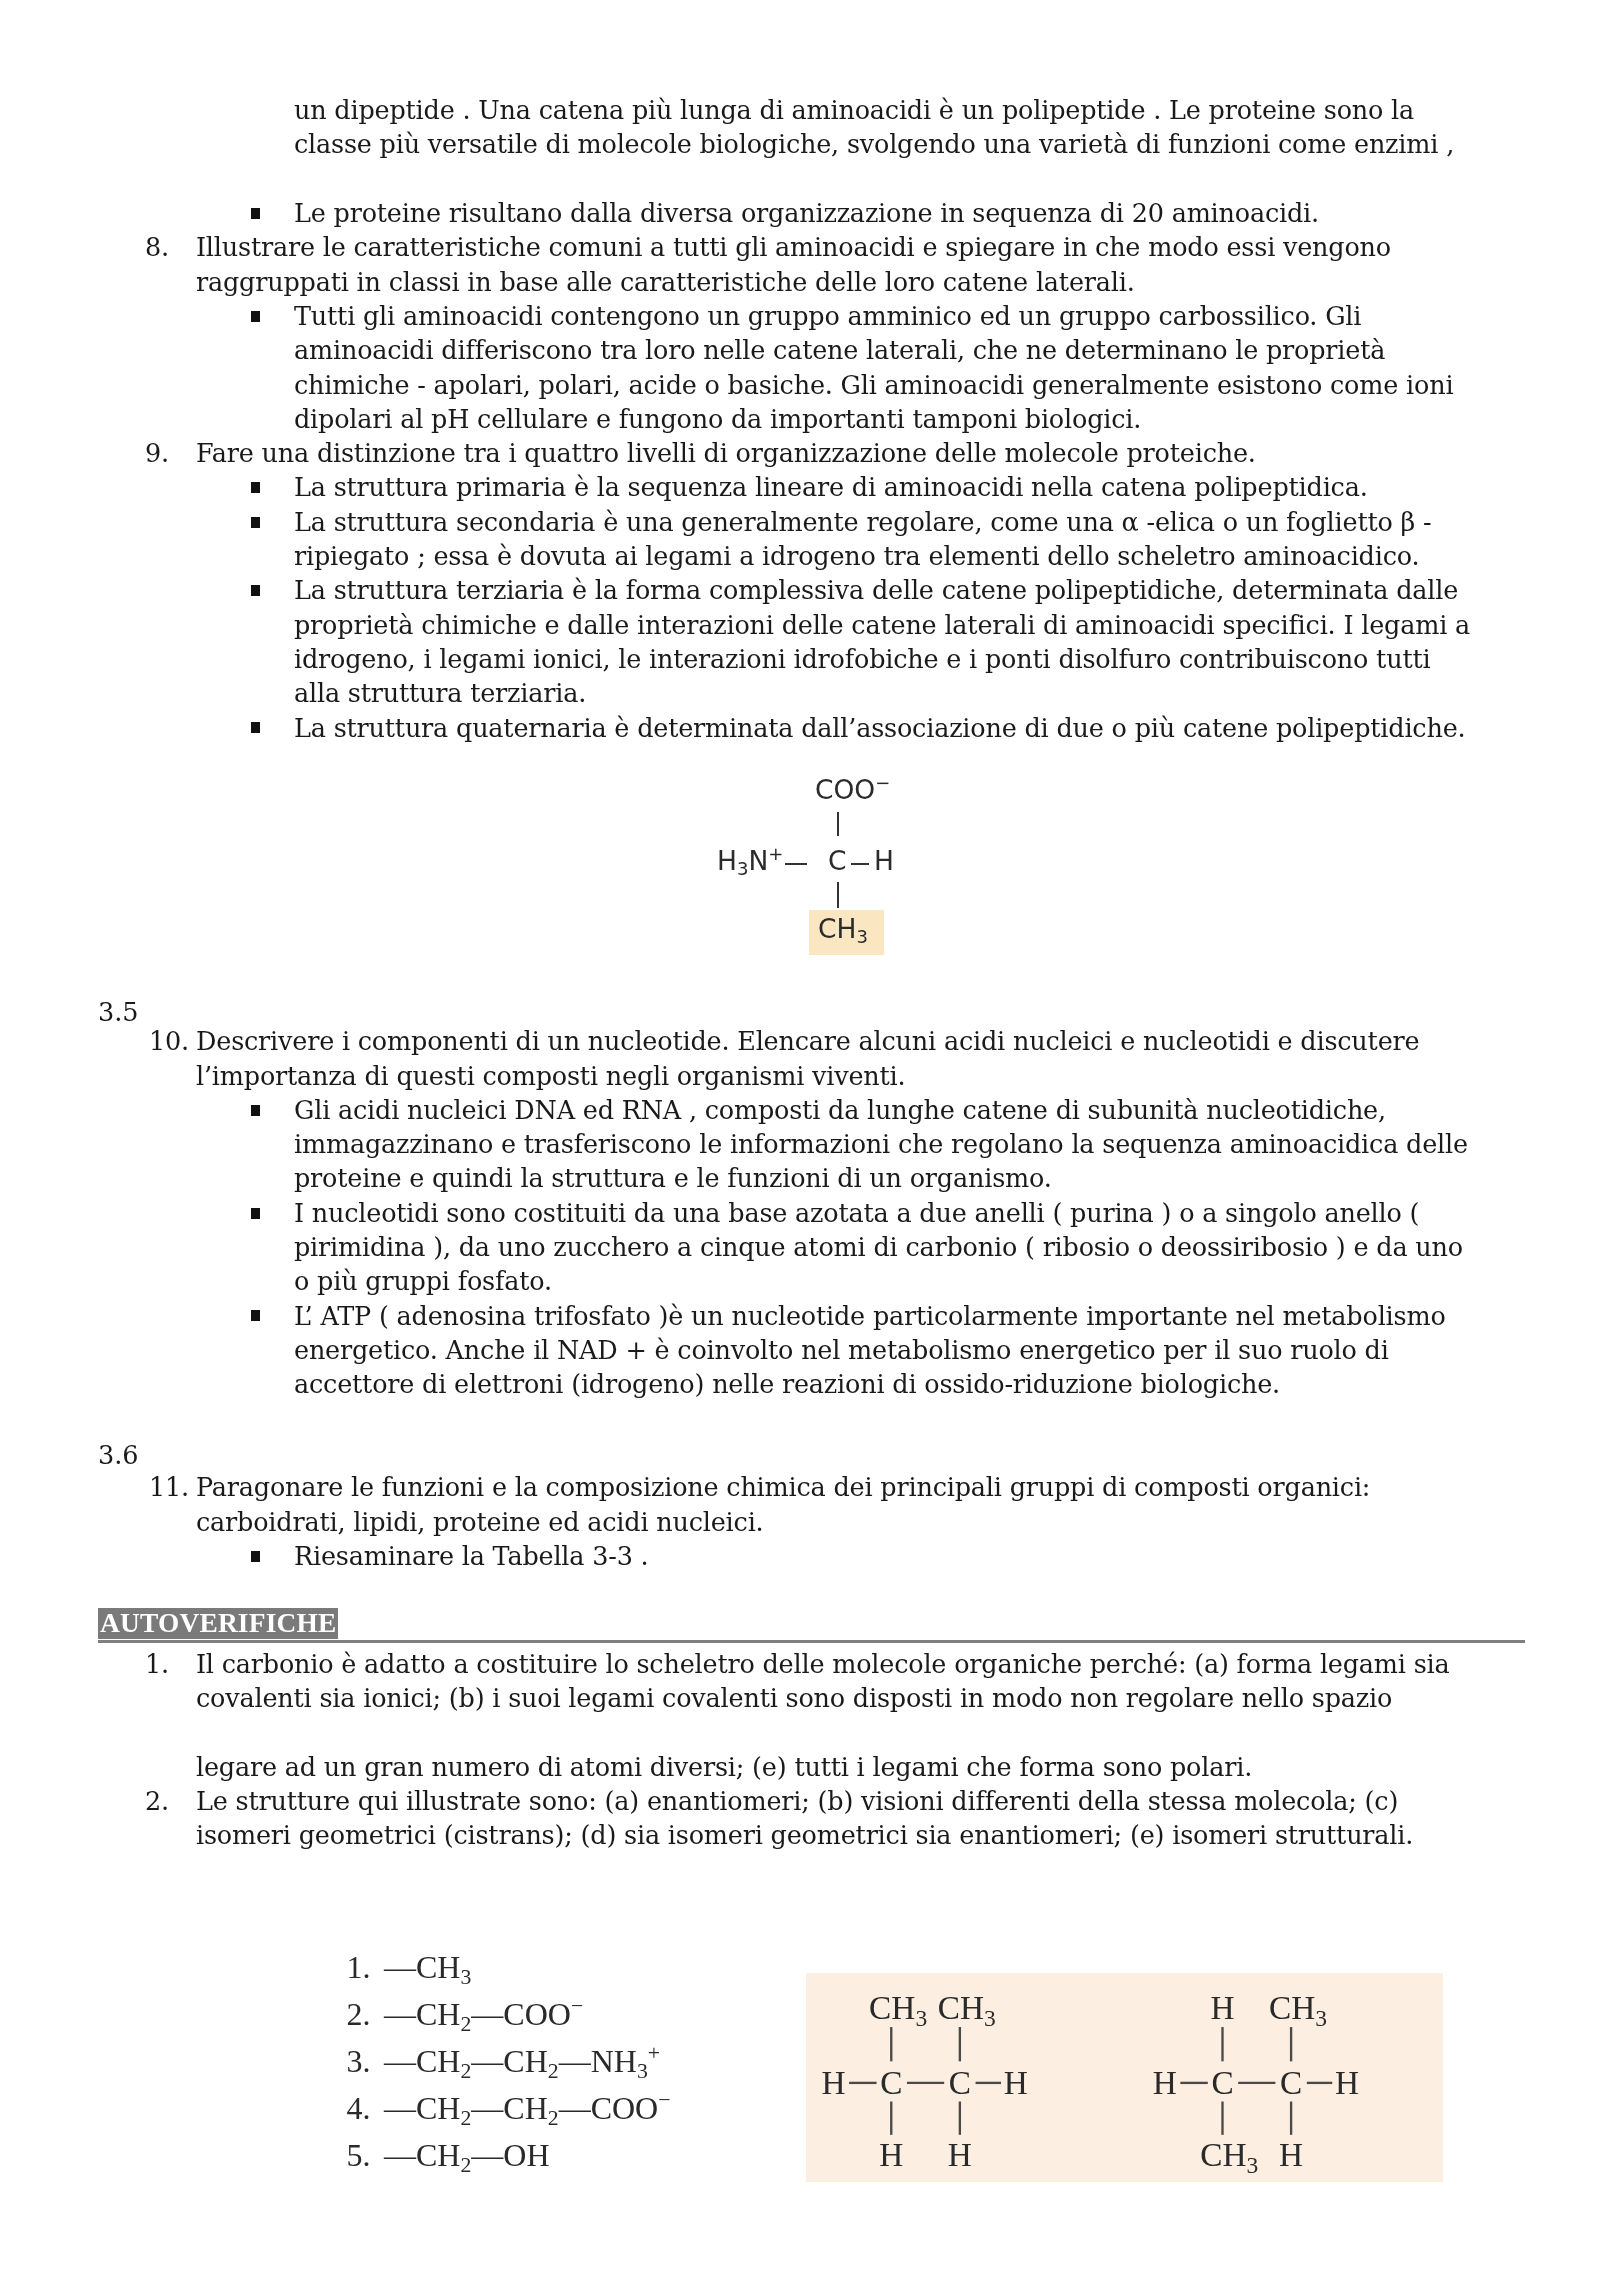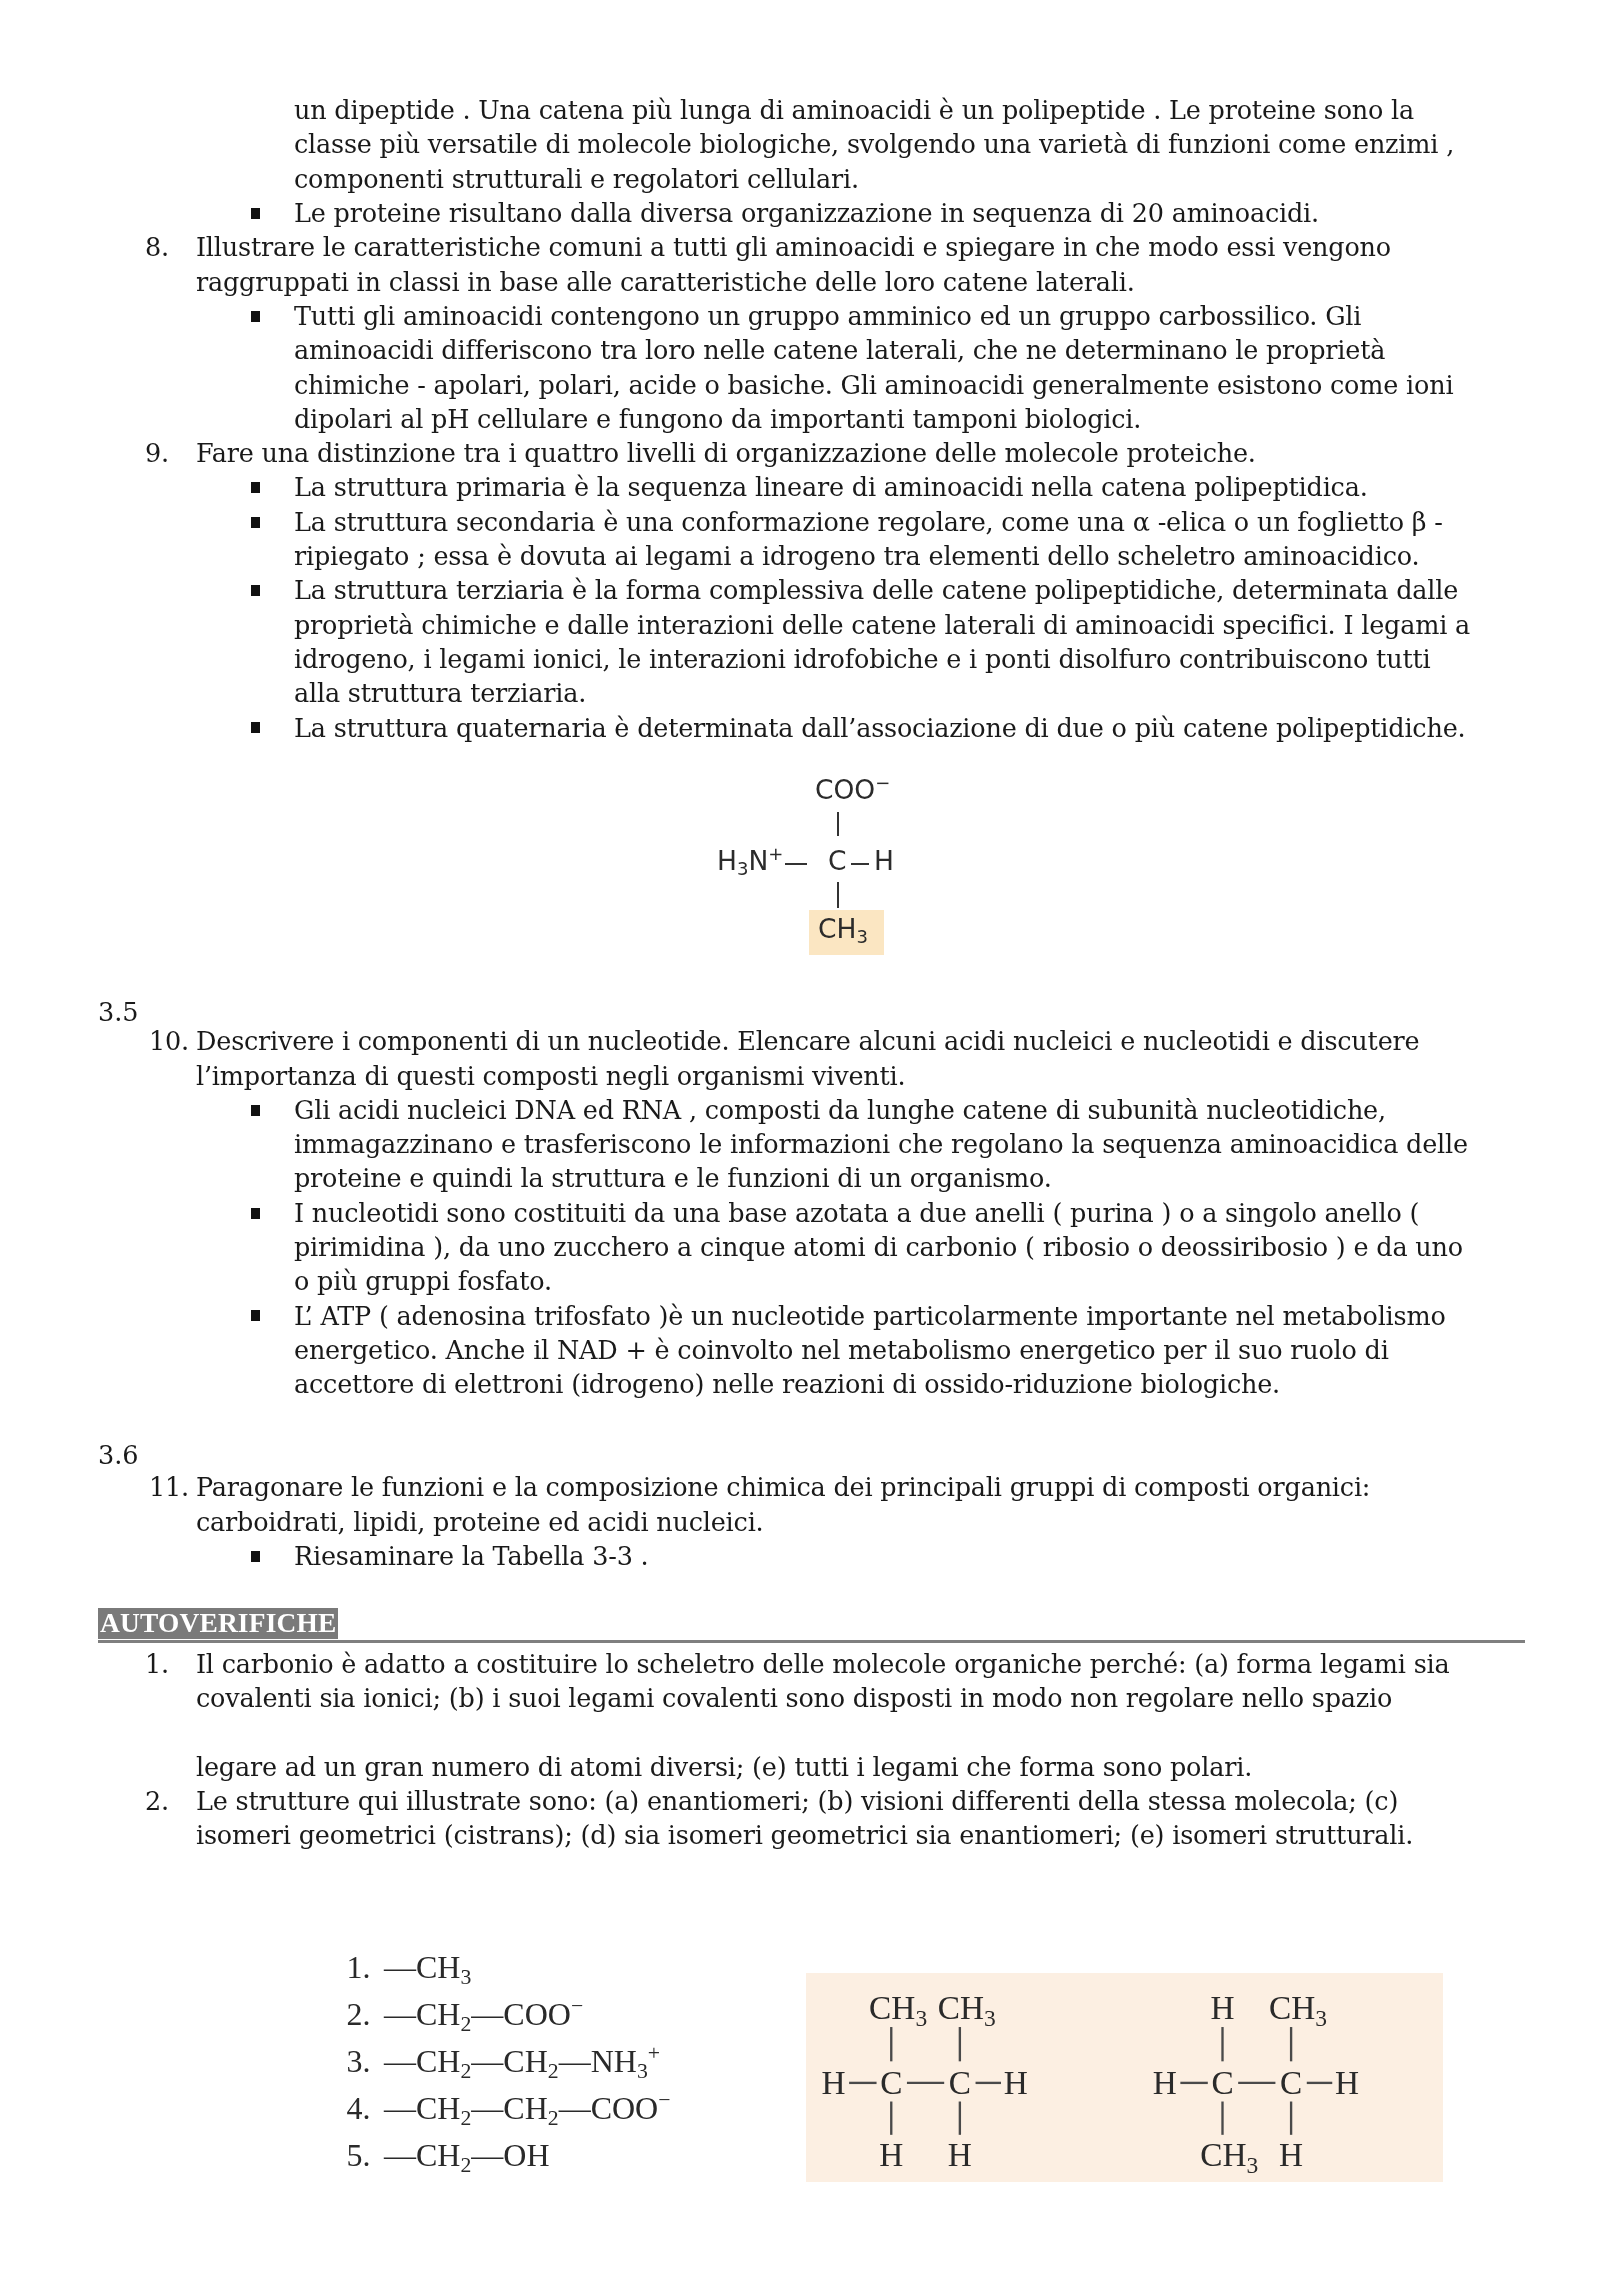--- a/index.html
+++ b/index.html
@@ -49,39 +49,38 @@
   .isomer-box text { font-family: "Liberation Serif", "DejaVu Serif", serif; font-size: 34px; fill: #2a2a2a; }
   .isomer-box line { stroke: #4a4a4a; stroke-width: 2.4; }
 </style>
 </head>
 <body>
 
 <div class="page">
 
   <div class="line txt" style="top:93px">un dipeptide . Una catena più lunga di aminoacidi è un polipeptide . Le proteine sono la</div>
   <div class="line txt" style="top:127px">classe più versatile di molecole biologiche, svolgendo una varietà di funzioni come enzimi ,</div>
-  <div class="line txt" style="top:162px">componenti strutturali e regolatori cellulari.</div>
   <div class="bullet" style="top:208px"></div>
   <div class="line txt" style="top:196px">Le proteine risultano dalla diversa organizzazione in sequenza di 20 aminoacidi.</div>
 
   <div class="line num" style="top:230px">8.</div>
   <div class="line numtxt" style="top:230px">Illustrare le caratteristiche comuni a tutti gli aminoacidi e spiegare in che modo essi vengono</div>
   <div class="line numtxt" style="top:265px">raggruppati in classi in base alle caratteristiche delle loro catene laterali.</div>
   <div class="bullet" style="top:311px"></div>
   <div class="line txt" style="top:299px">Tutti gli aminoacidi contengono un gruppo amminico ed un gruppo carbossilico. Gli</div>
   <div class="line txt" style="top:333px">aminoacidi differiscono tra loro nelle catene laterali, che ne determinano le proprietà</div>
   <div class="line txt" style="top:368px">chimiche - apolari, polari, acide o basiche. Gli aminoacidi generalmente esistono come ioni</div>
   <div class="line txt" style="top:402px">dipolari al pH cellulare e fungono da importanti tamponi biologici.</div>
 
   <div class="line num" style="top:436px">9.</div>
   <div class="line numtxt" style="top:436px">Fare una distinzione tra i quattro livelli di organizzazione delle molecole proteiche.</div>
   <div class="bullet" style="top:482px"></div>
   <div class="line txt" style="top:470px">La struttura primaria è la sequenza lineare di aminoacidi nella catena polipeptidica.</div>
   <div class="bullet" style="top:517px"></div>
-  <div class="line txt" style="top:505px">La struttura secondaria è una conformazione regolare, come una α -elica o un foglietto β -</div>
+  <div class="line txt" style="top:505px">La struttura secondaria è una generalmente regolare, come una α -elica o un foglietto β -</div>
   <div class="line txt" style="top:539px">ripiegato ; essa è dovuta ai legami a idrogeno tra elementi dello scheletro aminoacidico.</div>
   <div class="bullet" style="top:585px"></div>
   <div class="line txt" style="top:573px">La struttura terziaria è la forma complessiva delle catene polipeptidiche, determinata dalle</div>
   <div class="line txt" style="top:608px">proprietà chimiche e dalle interazioni delle catene laterali di aminoacidi specifici. I legami a</div>
   <div class="line txt" style="top:642px">idrogeno, i legami ionici, le interazioni idrofobiche e i ponti disolfuro contribuiscono tutti</div>
   <div class="line txt" style="top:676px">alla struttura terziaria.</div>
   <div class="bullet" style="top:722px"></div>
   <div class="line txt" style="top:711px">La struttura quaternaria è determinata dall’associazione di due o più catene polipeptidiche.</div>
 
   <div>

